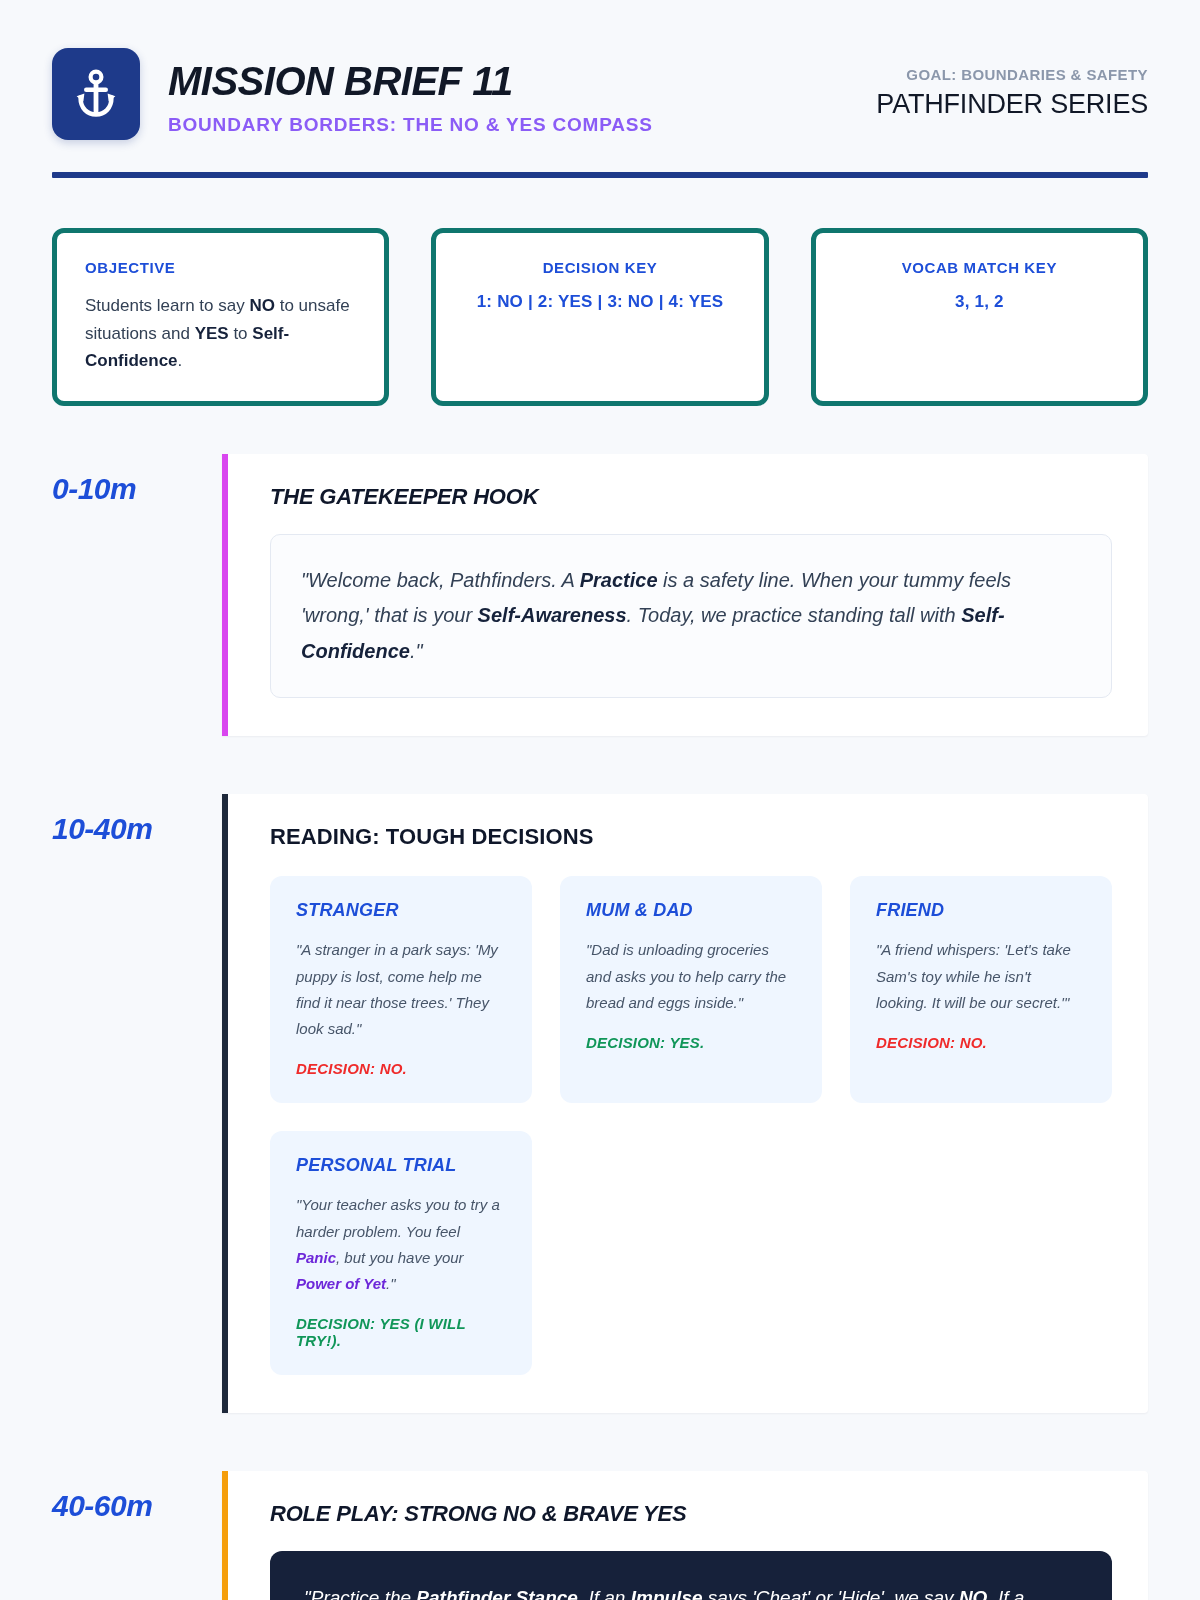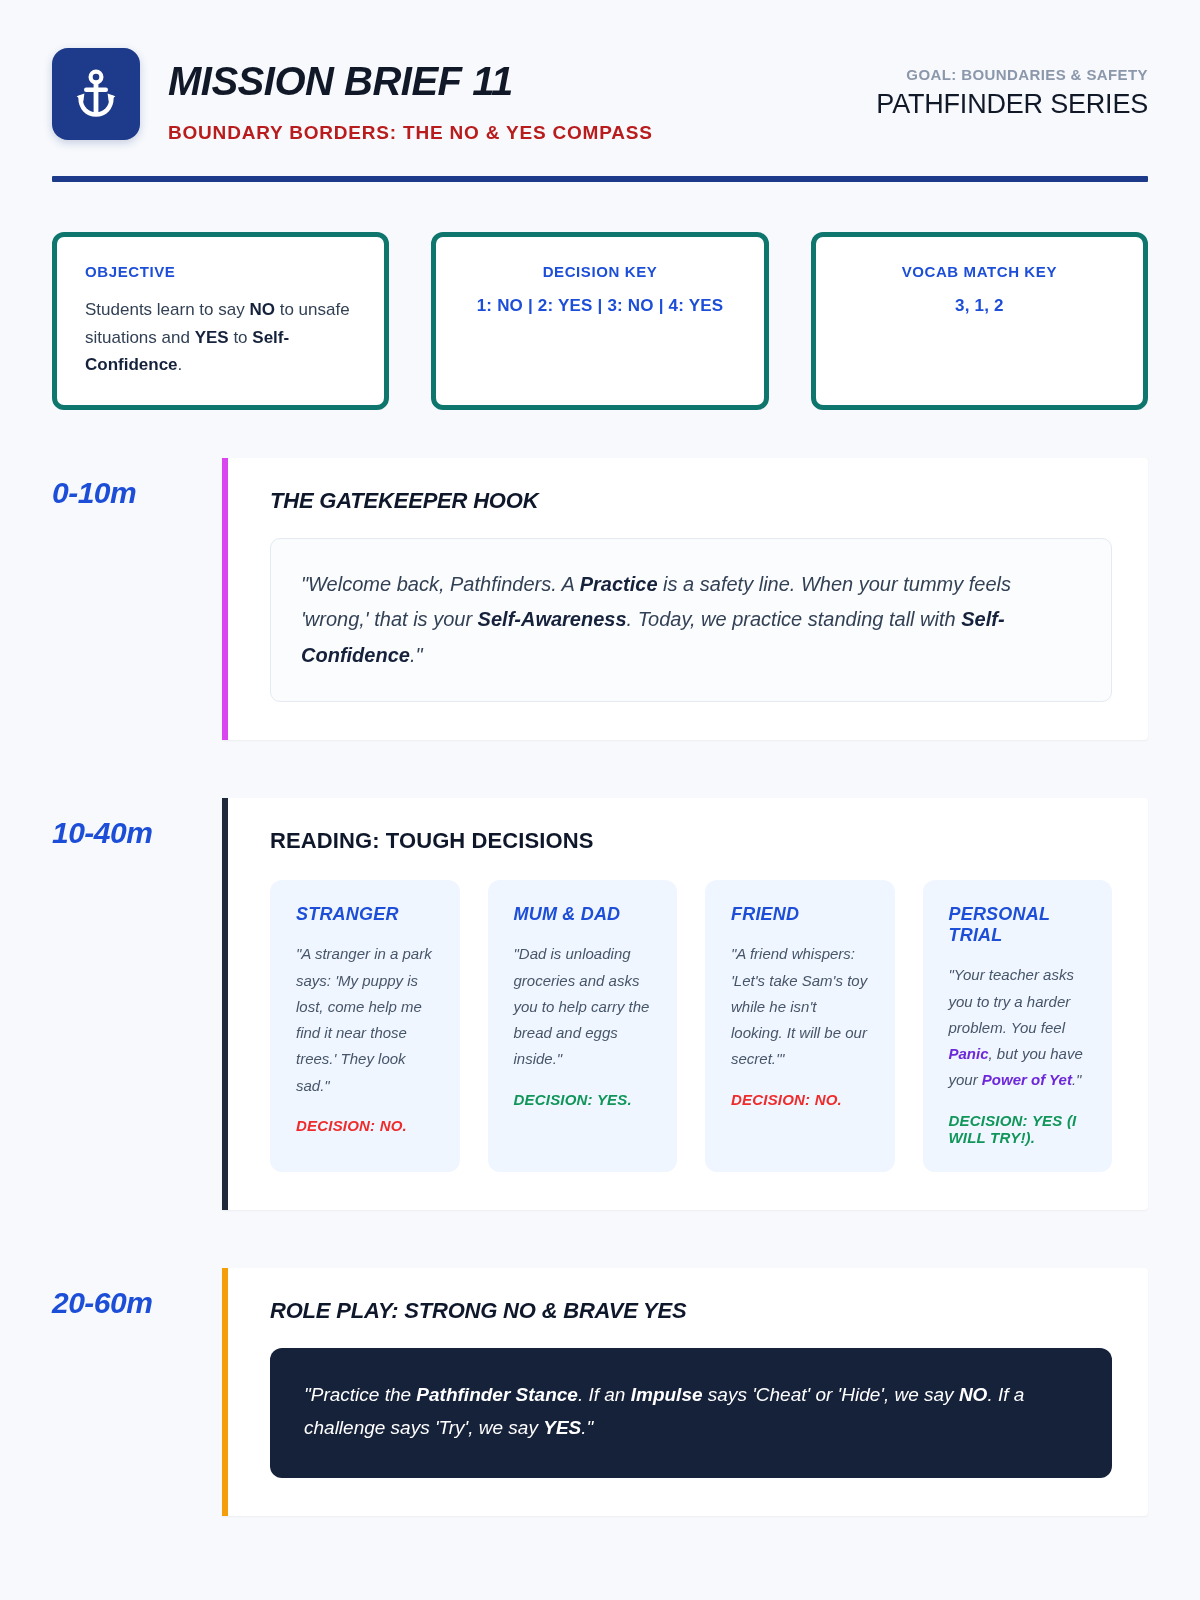--- a/index.html
+++ b/index.html
@@ -57,25 +57,25 @@
     font-size: 40px;
     font-weight: 800;
     font-style: italic;
     letter-spacing: -0.5px;
     color: #111827;
     line-height: 1.05;
     white-space: nowrap;
   }
 
   .brief-subtitle {
-    margin-top: 20px;
+    margin-top: 12px;
     font-size: 19px;
     font-weight: 700;
     letter-spacing: 0.8px;
-    color: #b91c1c;
+    color: #8b5cf6;
     white-space: nowrap;
   }
 
   .header-right {
     text-align: right;
     padding-top: 18px;
   }
 
   .goal-line {
     font-size: 15px;
@@ -200,21 +200,21 @@
     line-height: 1.78;
     color: #334155;
   }
 
   .quote-text b { font-weight: 800; color: #16223b; }
 
   
   .scenario-grid {
     margin-top: 26px;
     display: grid;
-    grid-template-columns: 1fr 1fr 1fr 1fr;
+    grid-template-columns: 1fr 1fr 1fr;
     gap: 28px;
   }
 
   .scenario-card {
     background: #eff6ff;
     border-radius: 12px;
     padding: 24px 26px 26px 26px;
     min-height: 196px;
   }
 
@@ -366,21 +366,21 @@
               <span>"Your teacher asks you to try a harder problem. You feel </span><b>Panic</b><span>, but you have your </span><b>Power of Yet</b><span>."</span>
             </div>
             <div class="scenario-decision decision-yes">DECISION: YES (I WILL TRY!).</div>
           </div>
 
         </div>
       </div>
     </div>
 
     <div class="tl-block">
-      <div class="tl-time">20-60m</div>
+      <div class="tl-time">40-60m</div>
       <div class="tl-panel amber">
         <div class="tl-heading">ROLE PLAY: STRONG NO &amp; BRAVE YES</div>
         <div class="dark-box">
           <div class="dark-text">
             <span>"Practice the </span><b>Pathfinder Stance</b><span>. If an </span><b>Impulse</b><span> says 'Cheat' or 'Hide', we say </span><b>NO</b><span>. If a challenge says 'Try', we say </span><b>YES</b><span>."</span>
           </div>
         </div>
       </div>
     </div>
 

